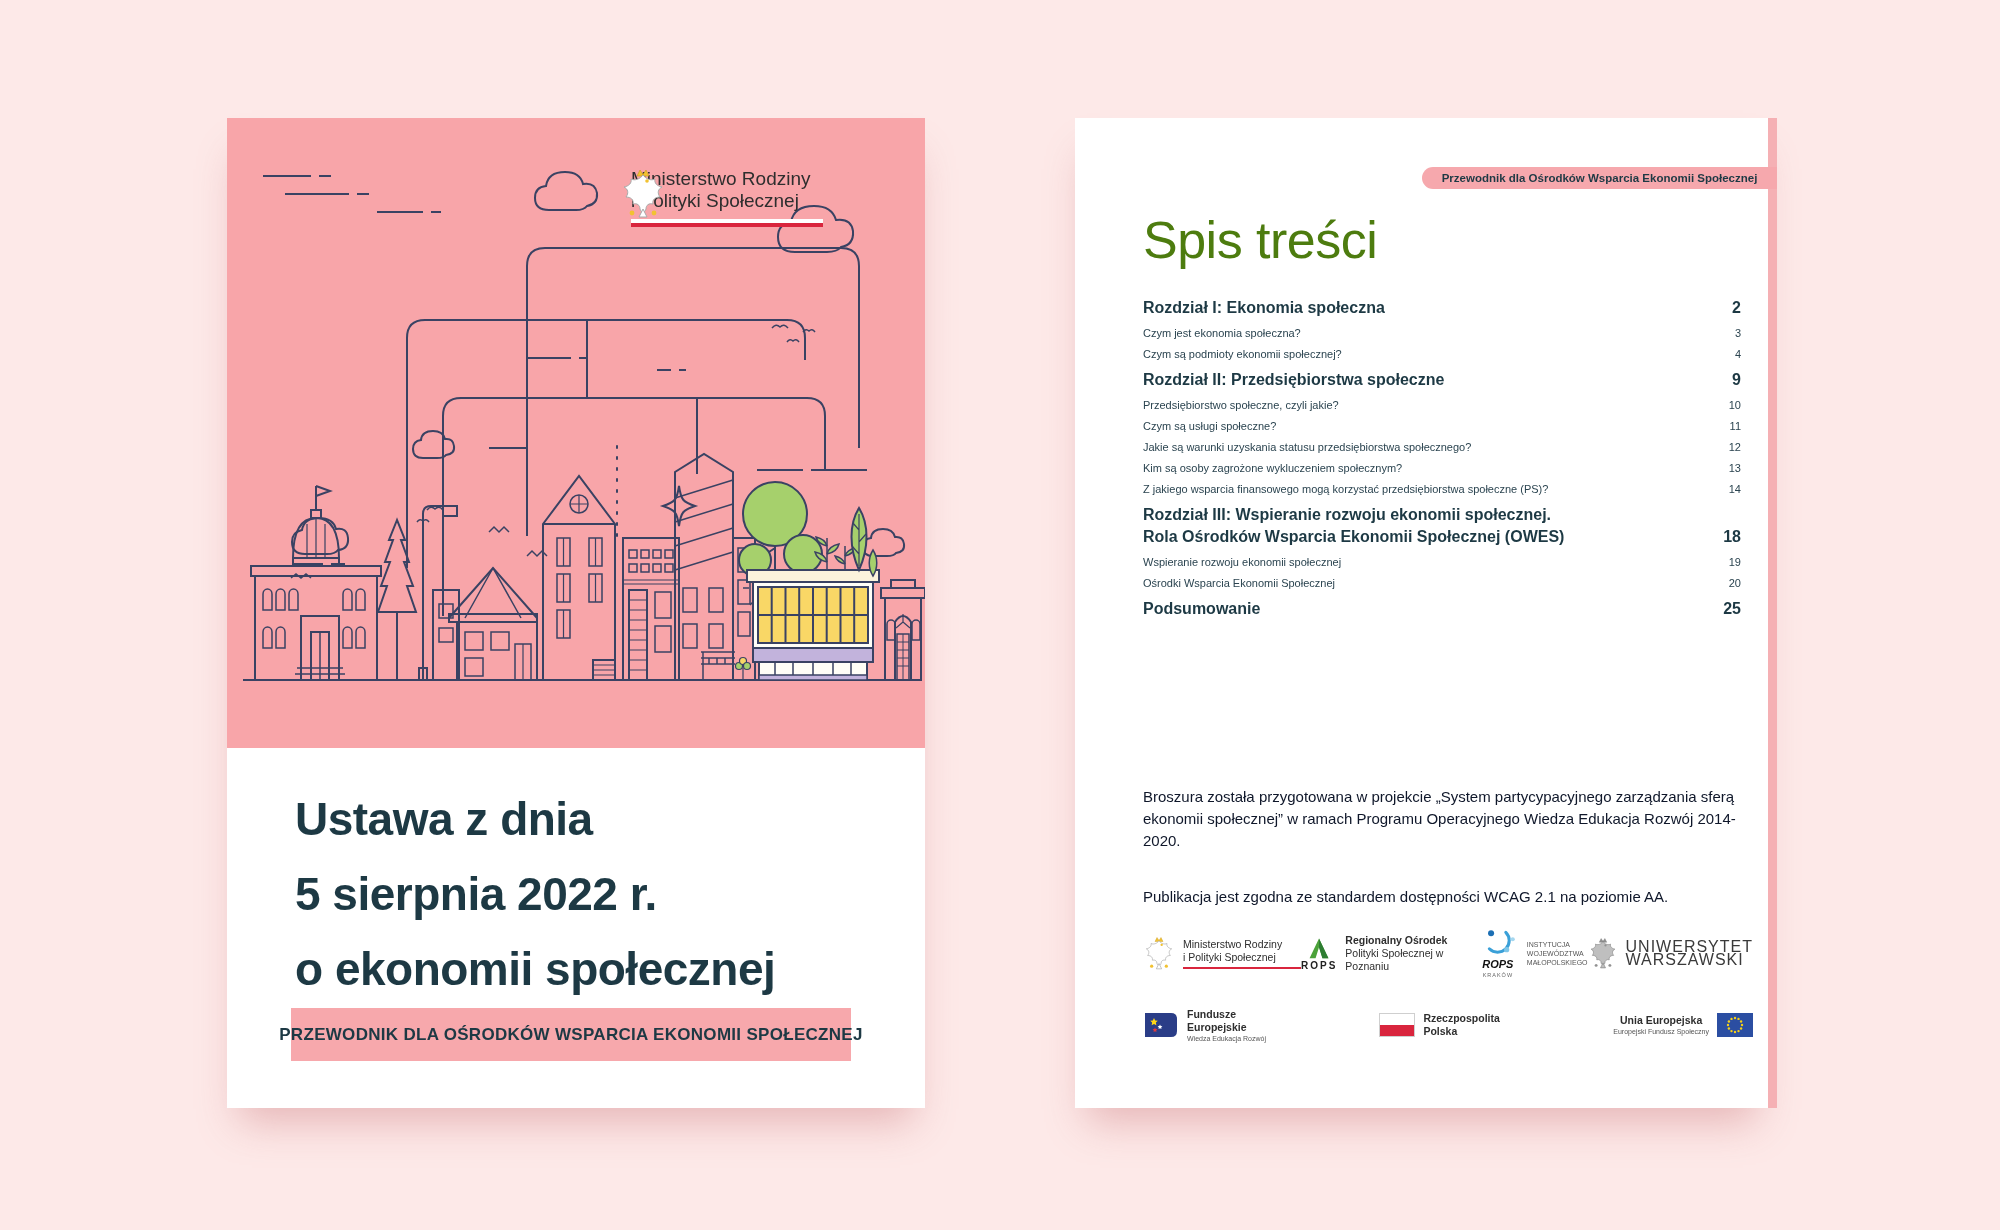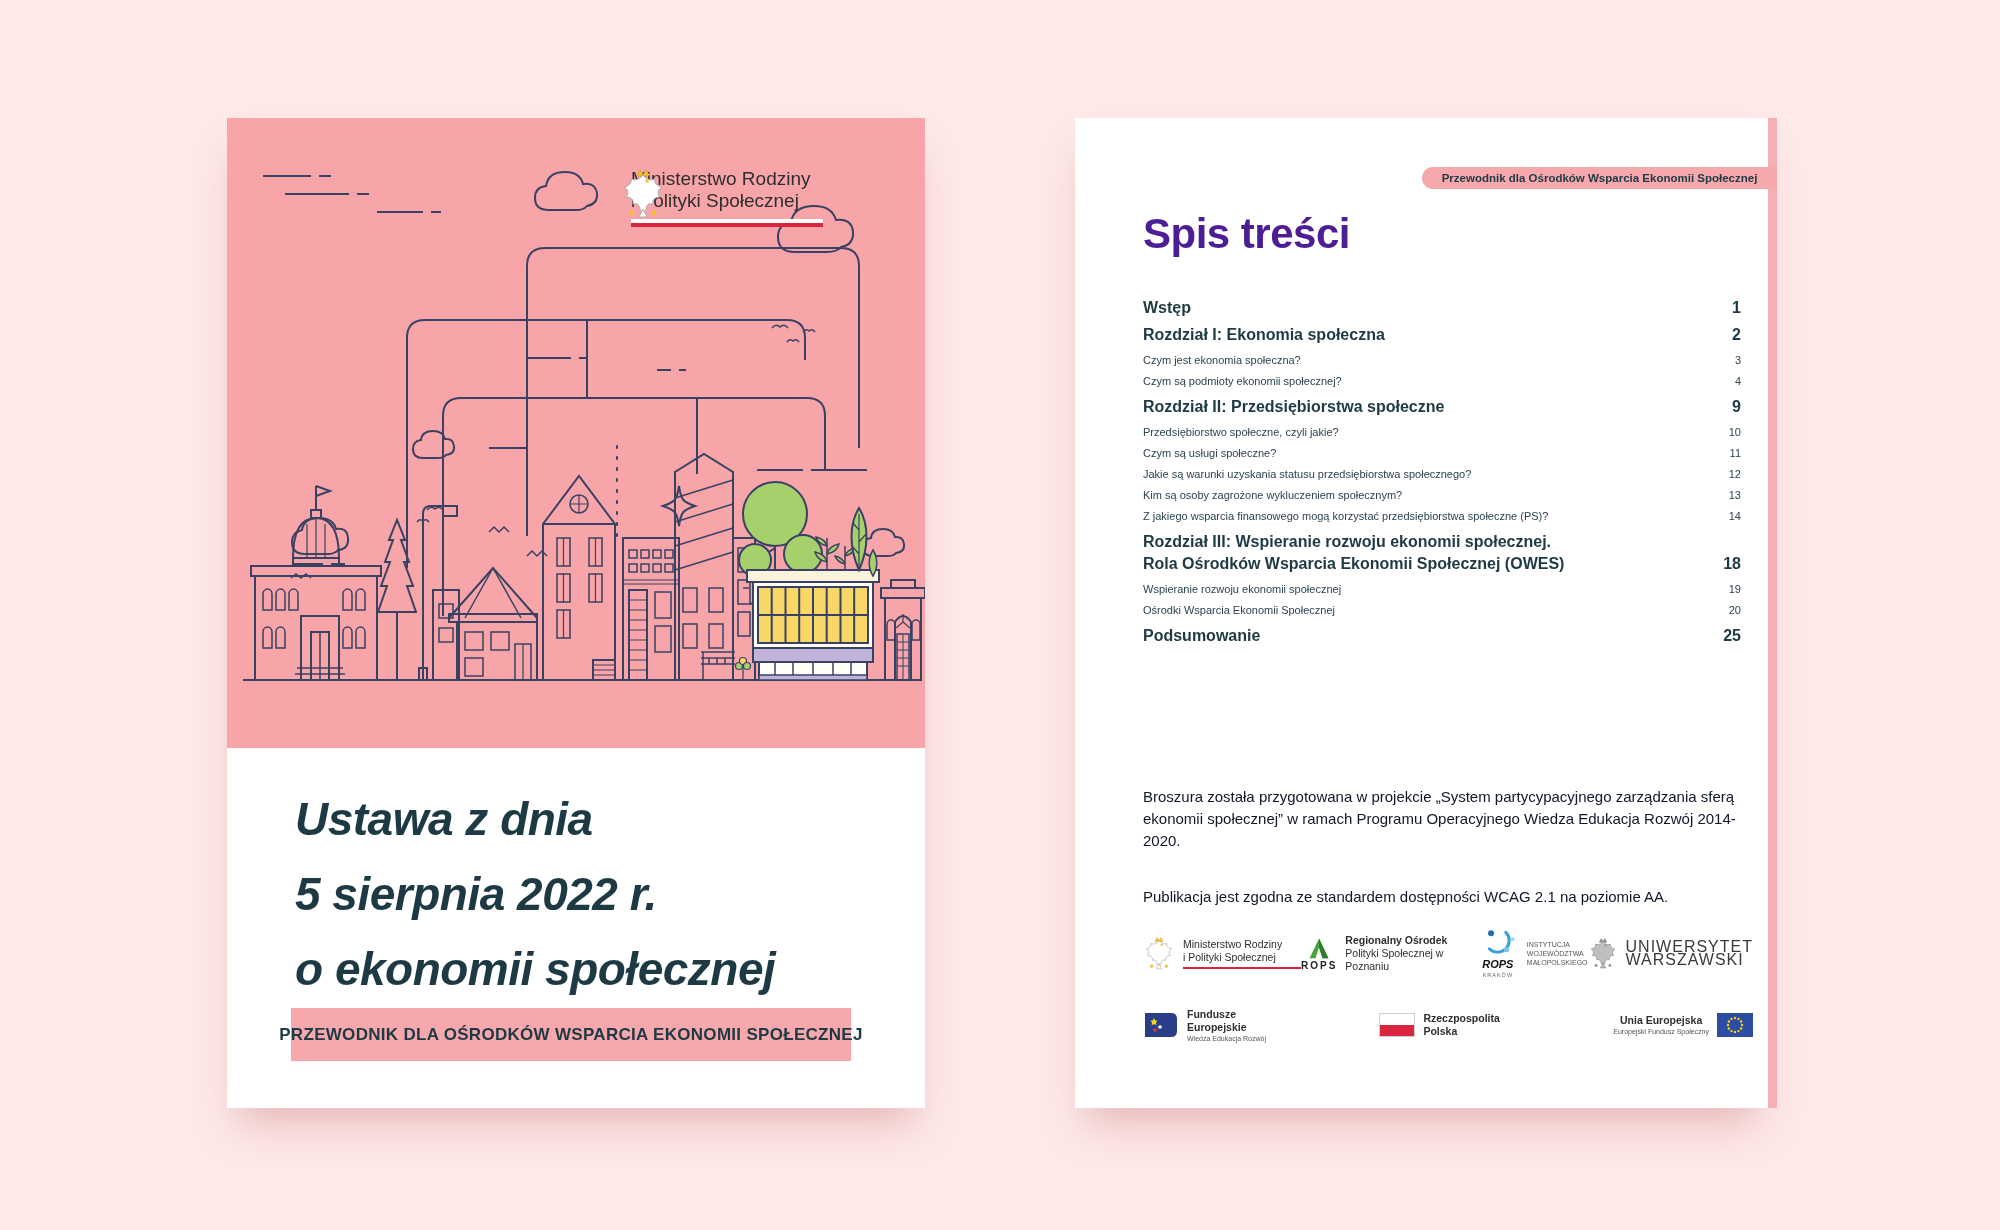--- a/index.html
+++ b/index.html
@@ -17,33 +17,33 @@
   .cover-art { position:absolute; left:0; top:0; width:698px; height:630px; background:#f8a5a9; }
   .cover-art svg { position:absolute; left:0; top:0; }
   .ministry { position:absolute; left:392px; top:50px; display:flex; align-items:flex-start; }
   .ministry-text { margin-left:12px; }
   .ministry-text .ln { display:block; font-size:19px; line-height:22px; color:#2e2e2e; }
   .ministry-underline { margin-top:7px; width:192px; }
   .ministry-underline .w { height:4px; background:#ffffff; }
   .ministry-underline .r { height:4px; background:#d9253d; }
 
   .cover-title { position:absolute; left:68px; top:664px; font-size:46px; line-height:75px;
-                 font-weight:700; letter-spacing:-0.5px; color:#1d3944;font-style:italic; }
+                 font-weight:700; letter-spacing:-0.5px; color:#1d3944; }
   .cover-banner { position:absolute; left:64px; top:890px; width:560px; height:53px;
                   background:#f7a8ac; display:flex; align-items:center; justify-content:center;
                   font-size:17px; font-weight:700; letter-spacing:.3px; color:#1d3944; white-space:nowrap; }
 
   
   .toc-strip { position:absolute; left:693px; top:0; width:9px; height:990px; background:#f5b0b4; }
   .toc-badge { position:absolute; left:347px; top:49px; right:-9px; height:22px;
                background:#f6a8ad; border-radius:11px 0 0 11px;
                display:flex; align-items:center; justify-content:center;
                font-size:11.5px; font-weight:700; color:#1d3944; white-space:nowrap; }
-  .toc-title { position:absolute; left:68px; top:92px; font-size:42px; font-weight:700;
-               letter-spacing:-0.5px; color:#4c1d95; }
+  .toc-title { position:absolute; left:68px; top:92px; font-size:52px; font-weight:400;
+               letter-spacing:-0.5px; color:#4d7c0f; }
   .toc-list { position:absolute; left:68px; top:174px; width:598px; }
   .toc-row { display:flex; justify-content:space-between; align-items:flex-end;
              font-size:11px; line-height:20px; color:#2b4450; margin:0 0 1px 0; }
   .toc-row.bold { font-size:16px; font-weight:700; color:#1d3944; line-height:22px; margin:5px 0 4px 0; }
   .toc-label { max-width:520px; }
   .toc-page-num { flex:none; }
   .toc-paragraphs { position:absolute; left:68px; top:668px; width:600px;
                     font-size:15px; line-height:22px; color:#0f172a; }
   .toc-paragraphs p + p { margin-top:34px; }
 
@@ -290,24 +290,20 @@
   </div>
 
   <div class="page toc-page">
     <div class="toc-strip"></div>
     <div class="toc-badge">Przewodnik dla Ośrodków Wsparcia Ekonomii Społecznej</div>
 
     <h1 class="toc-title">Spis treści</h1>
 
     <div class="toc-list">
         <div class="toc-row bold">
-          <span class="toc-label">Wstęp</span>
-          <span class="toc-page-num">1</span>
-        </div>
-        <div class="toc-row bold">
           <span class="toc-label">Rozdział I: Ekonomia społeczna</span>
           <span class="toc-page-num">2</span>
         </div>
         <div class="toc-row">
           <span class="toc-label">Czym jest ekonomia społeczna?</span>
           <span class="toc-page-num">3</span>
         </div>
         <div class="toc-row">
           <span class="toc-label">Czym są podmioty ekonomii społecznej?</span>
           <span class="toc-page-num">4</span>

